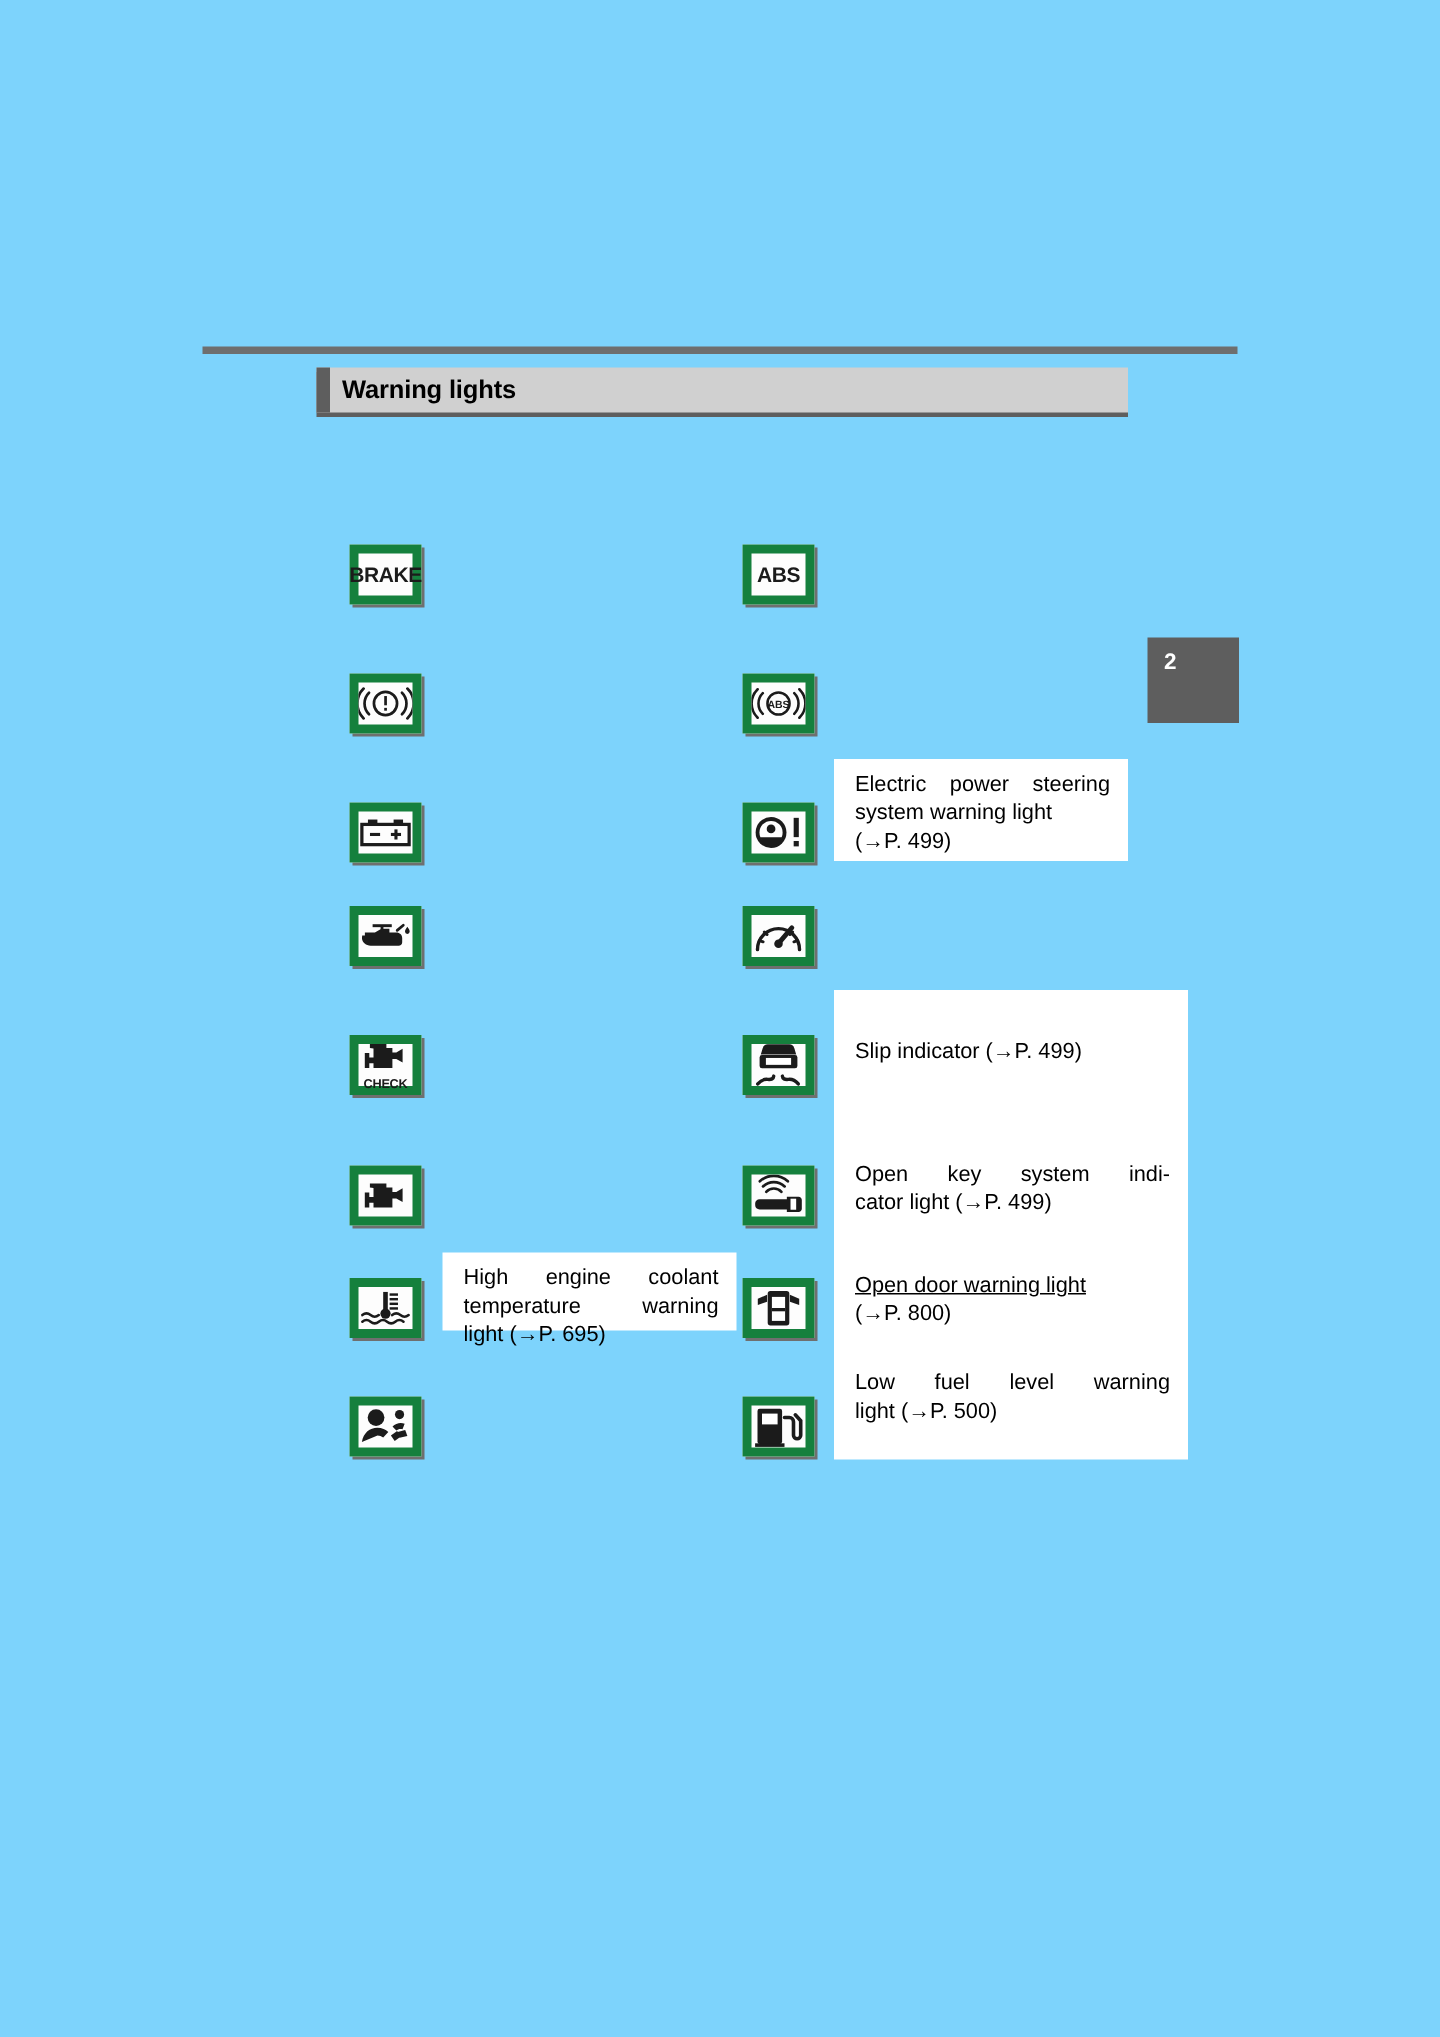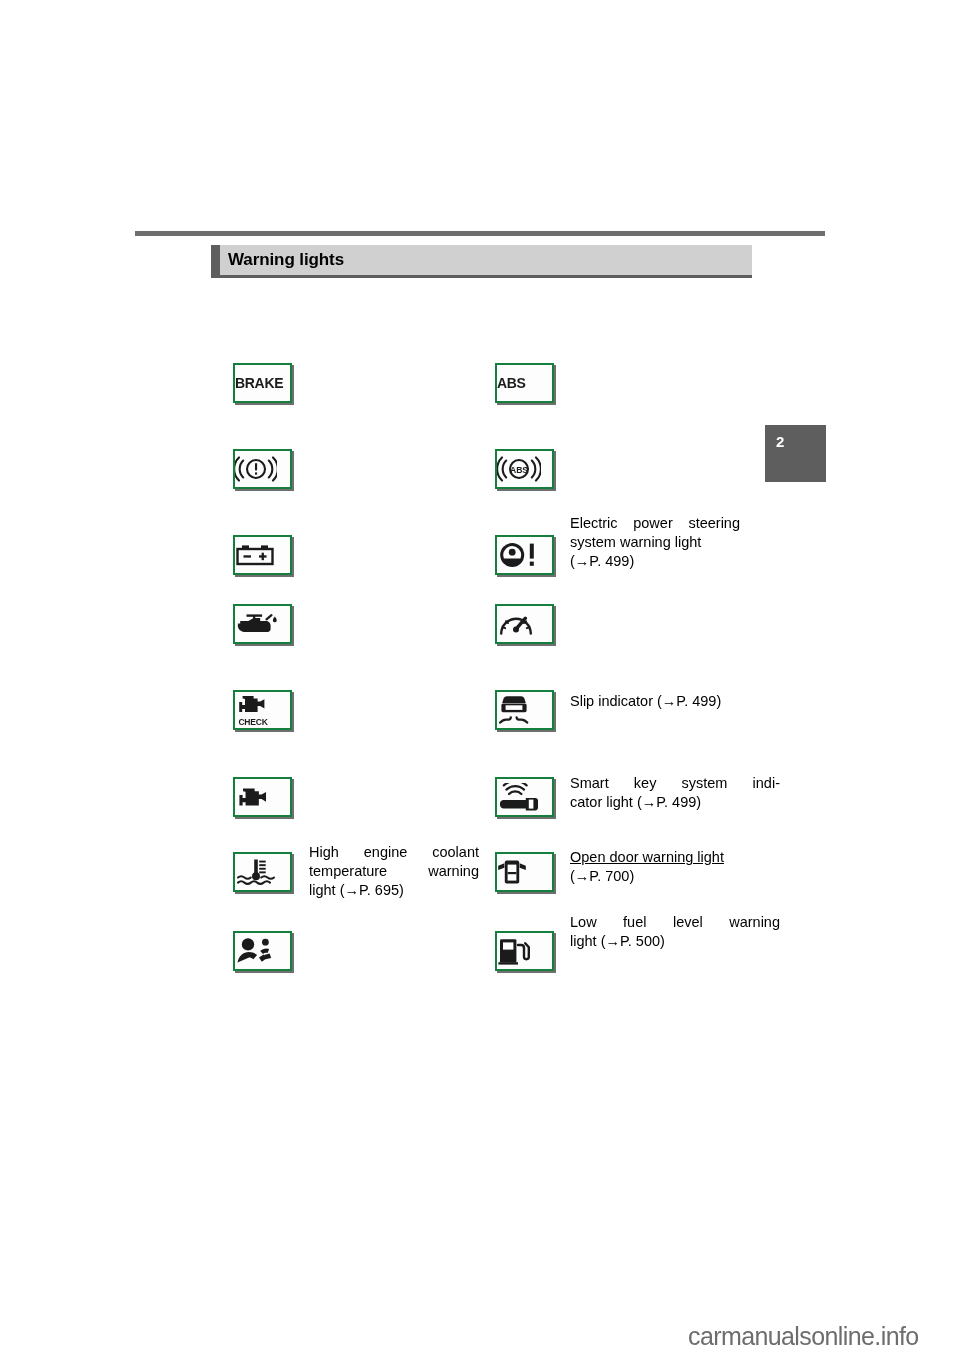--- a/index.html
+++ b/index.html
@@ -12,21 +12,21 @@
     height: 1358px;
     position: relative;
     overflow: hidden;
     font-family: "Liberation Sans", sans-serif;
     -webkit-font-smoothing: antialiased;
   }
 
   .page {
     position: absolute;
     inset: 0;
-    background: #ffffff;
+    background: #7dd3fc;
   }
 
   
   .head-rule {
     position: absolute;
     left: 135px;
     top: 231px;
     width: 690px;
     height: 5px;
     background: #6e6e6e;
@@ -73,29 +73,29 @@
     left: 11px;
     top: 8px;
     font-size: 15px;
     font-weight: bold;
     color: #ffffff;
   }
 
   
   .icon-box {
     position: absolute;
-    width: 59px;
+    width: 48px;
     height: 40px;
     background: #fdfdfd;
-    border: 2px solid #15803d;
+    border: 6px solid #15803d;
     box-shadow: 2px 2px 0 0 #6f6f6f;
     box-sizing: border-box;
     display: flex;
     align-items: center;
-    justify-content: flex-start;
+    justify-content: center;
   }
   .icon-box svg { display: block; }
   .icon-text {
     font-size: 14px;
     font-weight: bold;
     color: #1b1b1b;
     letter-spacing: -0.3px;
     line-height: 1;
   }
   .icon-stack {
@@ -335,25 +335,24 @@
 
   <div class="caption-box" style="left:295px; top:835px; width:196px; height:52px;">
     <span class="caption-line cap-just" style="top:8px;">High    engine    coolant</span>
     <span class="caption-line cap-just" style="top:27px;">temperature          warning</span>
     <span class="caption-line cap-left" style="top:46px;">light (→P. 695)</span>
   </div>
 
   <div class="caption-box" style="left:556px; top:660px; width:236px; height:313px;">
     <span class="caption-line cap-left" style="top:32px;">Slip indicator (→P. 499)</span>
 
-    <span class="caption-line cap-just" style="top:114px;">Smart  key  system  indi-</span>
+    <span class="caption-line cap-just" style="top:114px;">Open  key  system  indi-</span>
     <span class="caption-line cap-left" style="top:133px;">cator light (→P. 499)</span>
 
     <span class="caption-line cap-left" style="top:188px;text-decoration:underline;">Open door warning light</span>
-    <span class="caption-line cap-left" style="top:207px;">(→P. 700)</span>
+    <span class="caption-line cap-left" style="top:207px;">(→P. 800)</span>
 
     <span class="caption-line cap-just" style="top:253px;">Low  fuel  level  warning</span>
     <span class="caption-line cap-left" style="top:272px;">light (→P. 500)</span>
   </div>
 
-  <div class="watermark">carmanualsonline.info</div>
 
 </div>
 
 </body></html>

